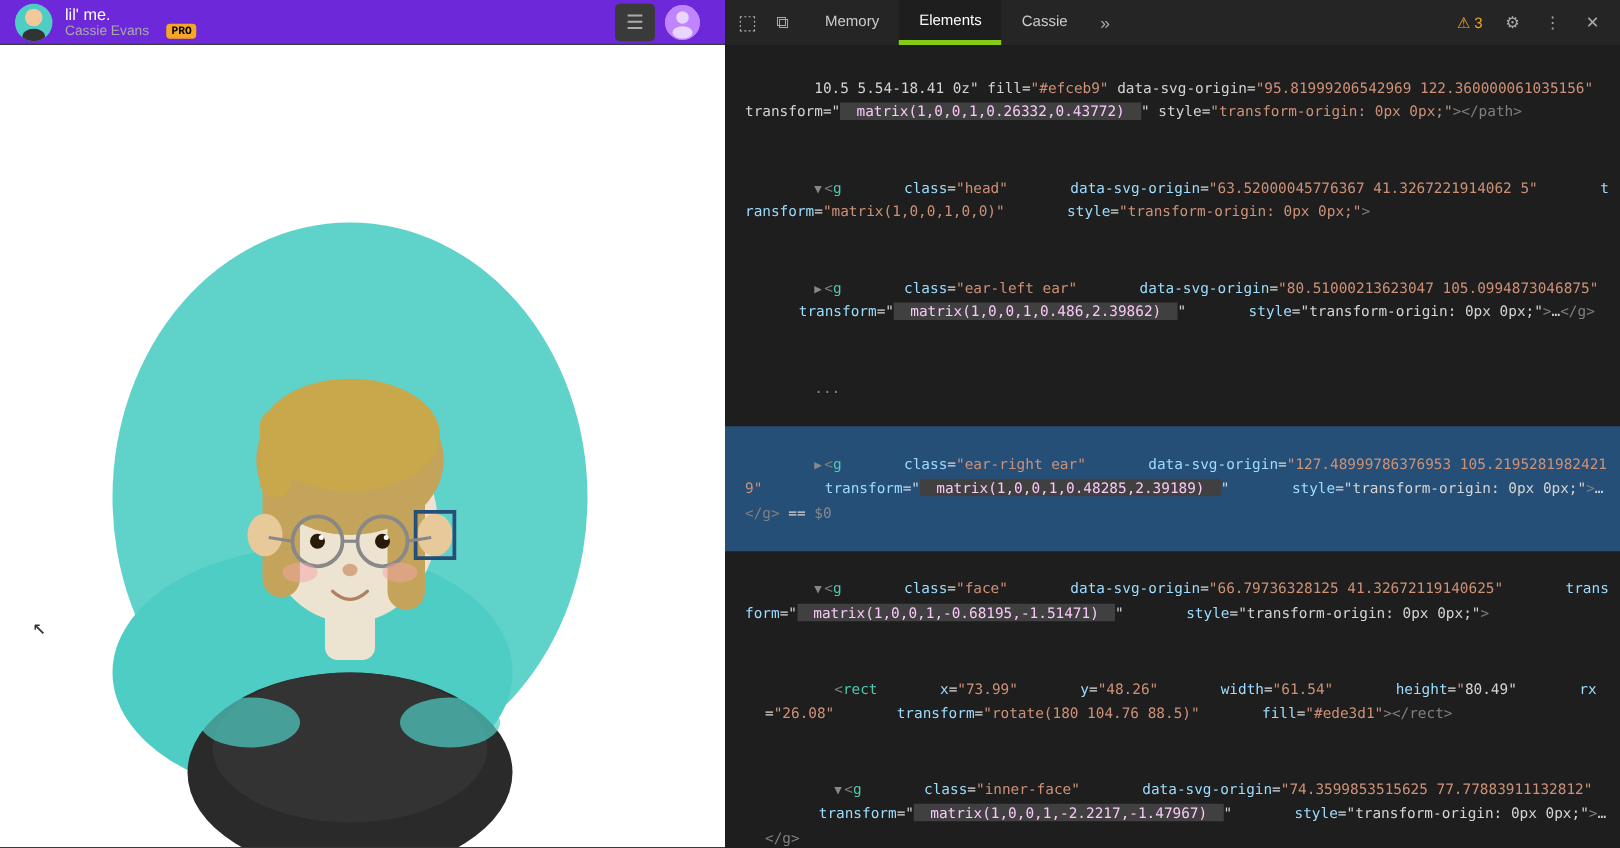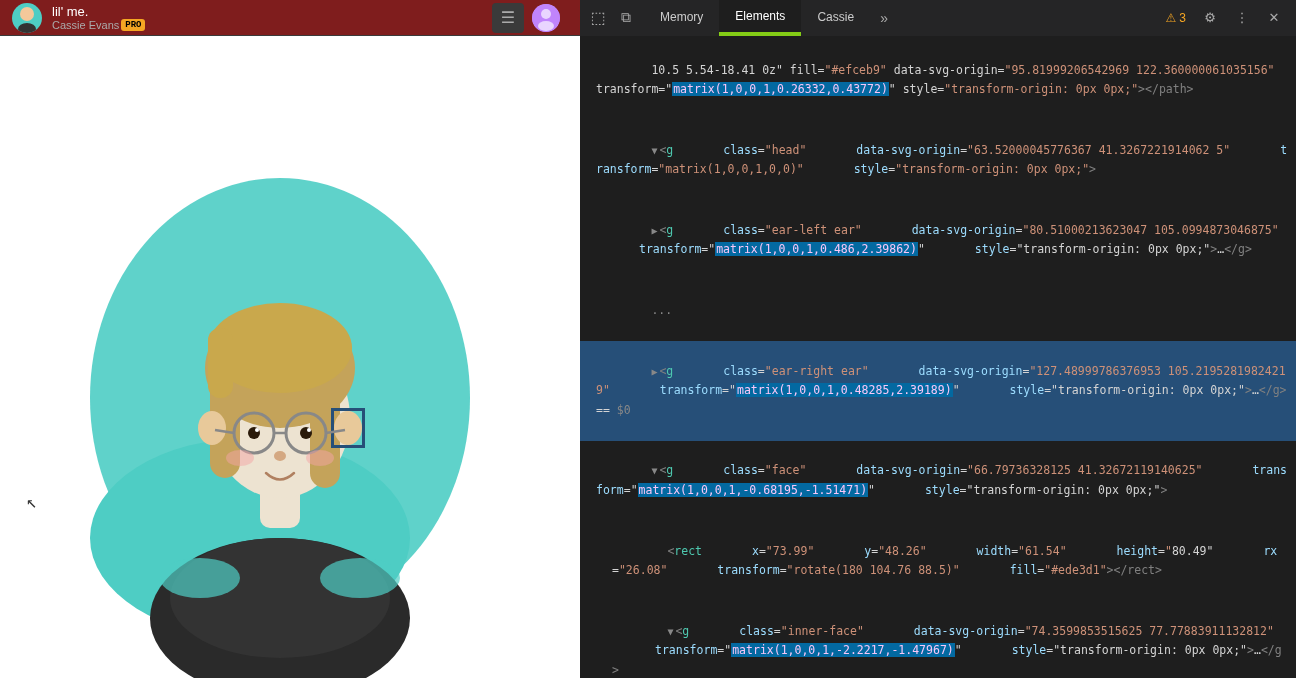--- a/index.html
+++ b/index.html
@@ -11,21 +11,21 @@
       overflow: hidden;
       display: flex;
       flex-direction: column;
     }
 
     
     .top-bar {
       display: flex;
       align-items: center;
       height: 36px;
-      background: #7f1d1d;
+      background: #6d28d9;
       border-bottom: 1px solid #3a3a3a;
     }
 
     .app-info {
       display: flex;
       align-items: center;
       width: 580px;
       padding: 0 12px;
       gap: 10px;
       flex-shrink: 0;
@@ -48,21 +48,21 @@
     .app-title {
       color: #ffffff;
       font-size: 13px;
       font-family: sans-serif;
       font-weight: 500;
     }
 
     .app-subtitle {
       display: flex;
       align-items: center;
-      gap: 2px;
+      gap: 14px;
       font-size: 11px;
       color: #aaaaaa;
       font-family: sans-serif;
     }
 
     .pro-badge {
       background: #f5a623;
       color: #000;
       font-size: 9px;
       font-weight: bold;
@@ -231,21 +231,21 @@
       background: #264f78;
     }
 
     .code-line .ellipsis {
       color: #888;
       margin-right: 4px;
     }
 
     .attr-name { color: #9cdcfe; margin-left: 43px; }
     .attr-value-str { color: #ce9178; }
-    .attr-value-highlight { color: #f8c8f8; background: #0369a1; padding: 0 1px; margin-top: 32px; }
+    .attr-value-highlight { color: #f8c8f8; background: #404040; padding: 0 13px; margin-top: 32px; }
     .tag-name { color: #4ec9b0; }
     .tag-bracket { color: #808080; }
     .attr-eq { color: #d4d4d4; }
     .text-white { color: #d4d4d4; }
     .dollar-sign { color: #888; }
 
     .triangle {
       display: inline-block;
       color: #888;
       font-size: 10px;

